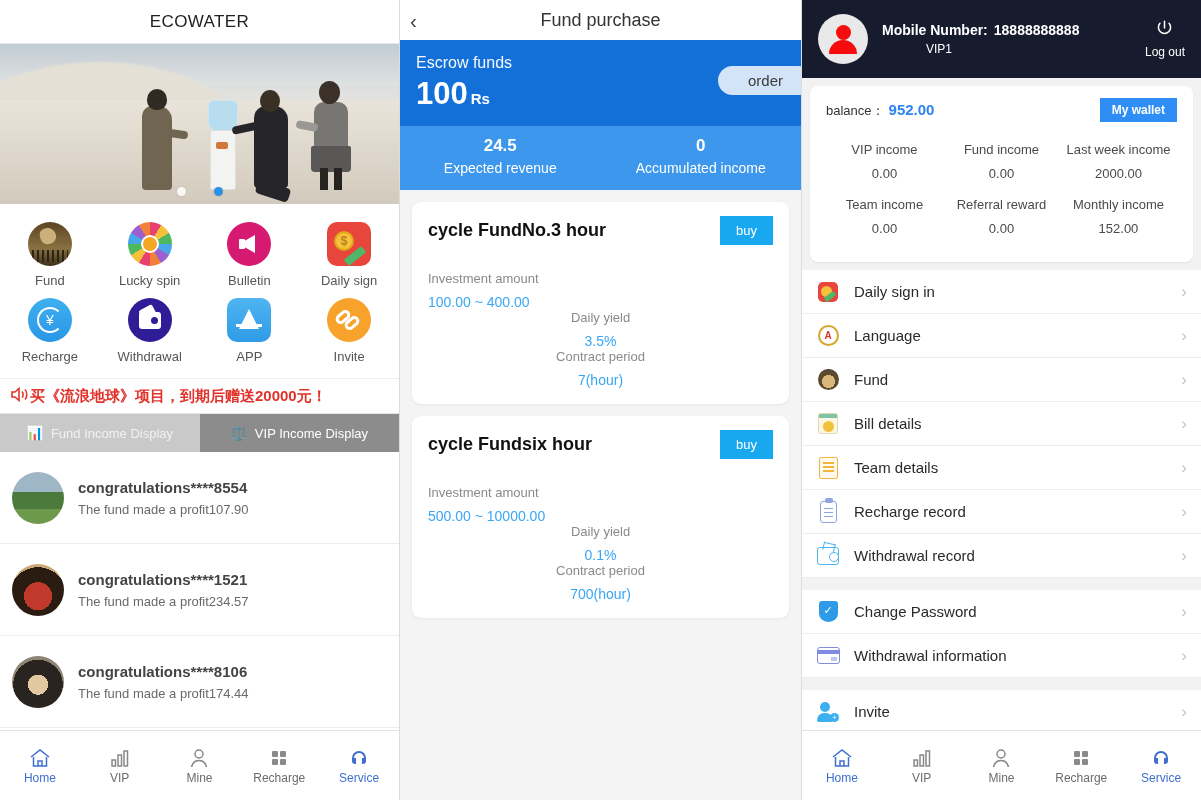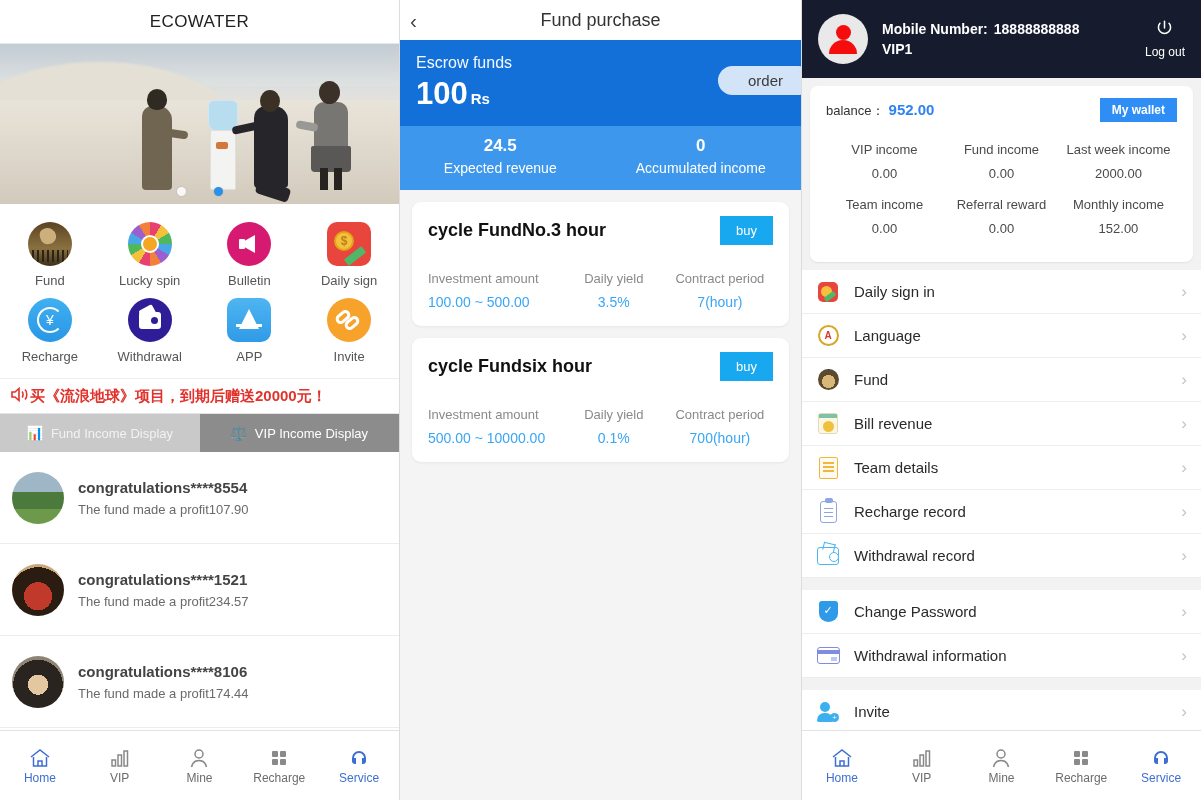--- a/index.html
+++ b/index.html
@@ -160,36 +160,36 @@
   }
   .stats { background:#3d97ec; display:flex; padding:10px 0 14px; }
   .stat { flex:1; text-align:center; color:#fff; }
   .stat-v { font-size:17px; font-weight:bold; }
   .stat-l { font-size:14px; margin-top:4px; }
 
   .fund-card { background:#fff; margin:12px; border-radius:9px; padding:14px 16px 16px; box-shadow:0 1px 3px rgba(0,0,0,.06); }
   .fc-top { display:flex; align-items:center; justify-content:space-between; }
   .fc-name { font-size:18px; font-weight:bold; color:#111; }
   .fc-buy { background:#18a8f0; color:#fff; font-size:13px; padding:7px 16px; border:none; border-radius:0; cursor:pointer; font-family:inherit; }
-  .fc-cols { display:flex; margin-top:26px; }
+  .fc-cols { display:flex; margin-top:26px;flex-direction:column; }
   .fc-col { flex:1; text-align:center; }
   .fc-col.left { text-align:left; flex:1.25; }
   .fc-k { font-size:13px; color:#8a8a8a; }
   .fc-v { font-size:14px; color:#39a6f5; margin-top:8px; }
 
   
   .rt-header { background:#161c2e; height:78px; display:flex; align-items:center; padding:0 16px; gap:14px; }
   .rt-avatar { width:50px;height:50px;border-radius:50%;background:#e9e9e9; display:flex;align-items:center;justify-content:center; flex:0 0 auto; }
   .rt-avatar .ahead { width:15px;height:15px;border-radius:50%;background:#f50d0d; position:absolute; margin-top:-13px; }
   .rt-avatar .abody { width:28px;height:14px;border-radius:14px 14px 0 0;background:#f50d0d; position:absolute; margin-top:16px; }
   .rt-avwrap { position:relative; width:50px;height:50px; display:flex;align-items:center;justify-content:center; }
   .rt-uinfo { flex:1; display:flex; flex-direction:column; gap:4px; }
   .rt-phone { color:#fff; font-size:14px; font-weight:bold; }
   .rt-phone .num { font-weight:bold; margin-left:6px; }
-  .rt-vip { color:#fff; font-size:14px; font-weight:bold; }
+  .rt-vip { color:#fff; font-size:12px; font-weight:normal;margin-left:44px; }
   .rt-logout { display:flex; flex-direction:column; align-items:center; gap:3px; cursor:pointer; }
   .rt-logout .lbl { color:#fff; font-size:12px; }
 
   .wallet-card { background:#fff; margin:8px; border-radius:8px; padding:12px 16px 16px; box-shadow:0 1px 2px rgba(0,0,0,.07); }
   .wal-top { display:flex; align-items:center; justify-content:space-between; }
   .wal-bal { font-size:13px; color:#333; }
   .wal-bal .v { color:#2e83f0; font-weight:bold; font-size:15px; margin-left:4px; }
   .wal-btn { background:#2e8ef5; color:#fff; font-size:12px; font-weight:bold; padding:5px 12px; border:none; border-radius:0; cursor:pointer; font-family:inherit; }
   .wal-grid { display:flex; flex-wrap:wrap; margin-top:14px; }
   .wal-it { width:33.33%; text-align:center; padding:6px 0 10px; }
@@ -467,21 +467,21 @@
     </div>
 
     <div class="fund-card">
       <div class="fc-top">
         <div class="fc-name">cycle FundNo.3 hour</div>
         <button class="fc-buy">buy</button>
       </div>
       <div class="fc-cols">
         <div class="fc-col left">
           <div class="fc-k">Investment amount</div>
-          <div class="fc-v">100.00 ~ 500.00</div>
+          <div class="fc-v">100.00 ~ 400.00</div>
         </div>
         <div class="fc-col">
           <div class="fc-k">Daily yield</div>
           <div class="fc-v">3.5%</div>
         </div>
         <div class="fc-col">
           <div class="fc-k">Contract period</div>
           <div class="fc-v">7(hour)</div>
         </div>
       </div>
@@ -589,21 +589,21 @@
           <span class="mrow-ic">
               <span class="mi-fund"></span>
             </span>
           <span class="mrow-lab">Fund</span>
           <span class="mrow-ch">›</span>
         </div>
         <div class="mrow">
           <span class="mrow-ic">
               <span class="mi-bill"></span>
             </span>
-          <span class="mrow-lab">Bill revenue</span>
+          <span class="mrow-lab">Bill details</span>
           <span class="mrow-ch">›</span>
         </div>
         <div class="mrow">
           <span class="mrow-ic">
               <span class="mi-team"></span>
             </span>
           <span class="mrow-lab">Team details</span>
           <span class="mrow-ch">›</span>
         </div>
         <div class="mrow">

